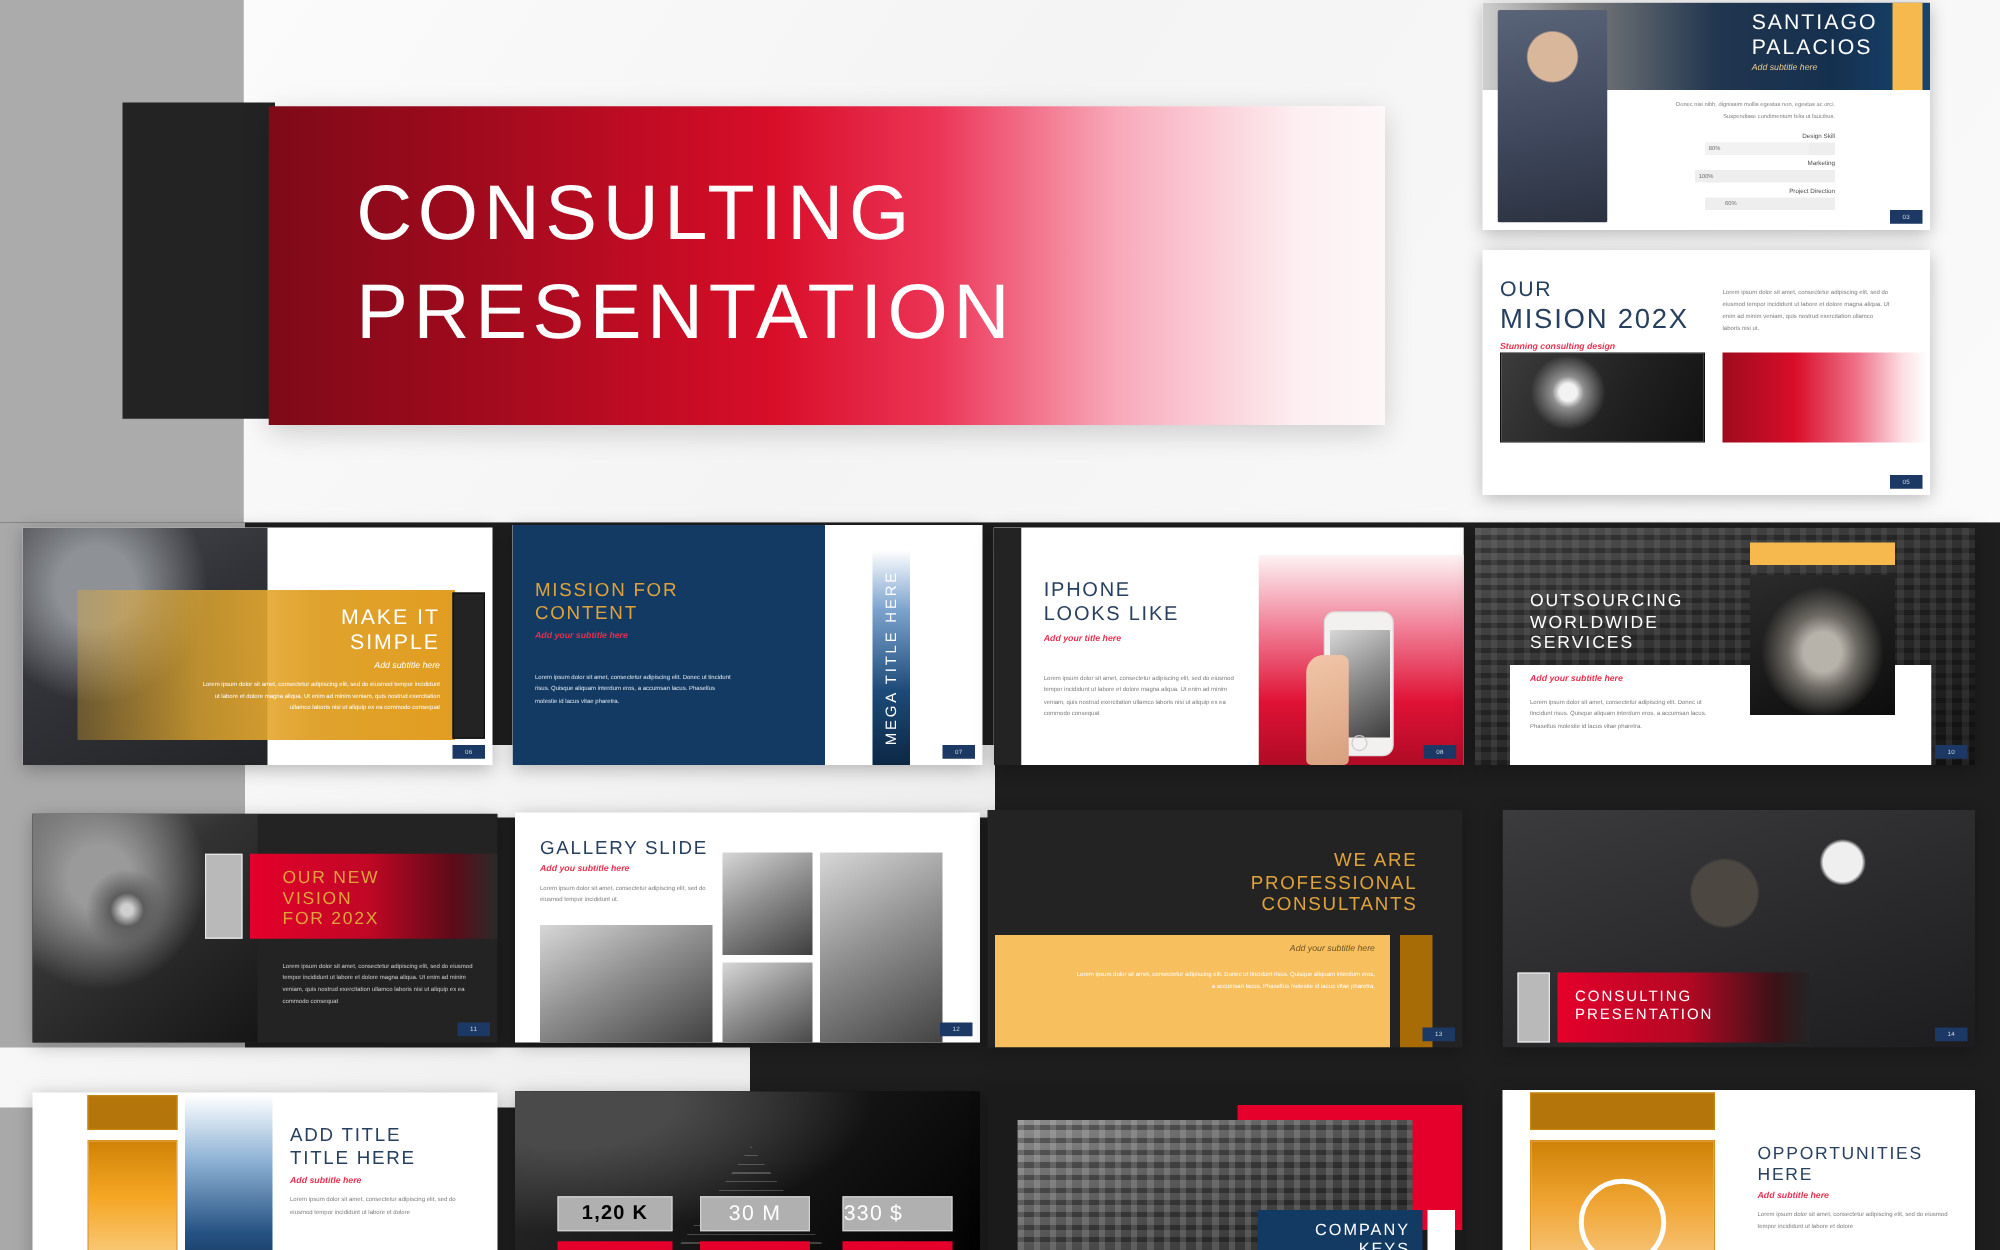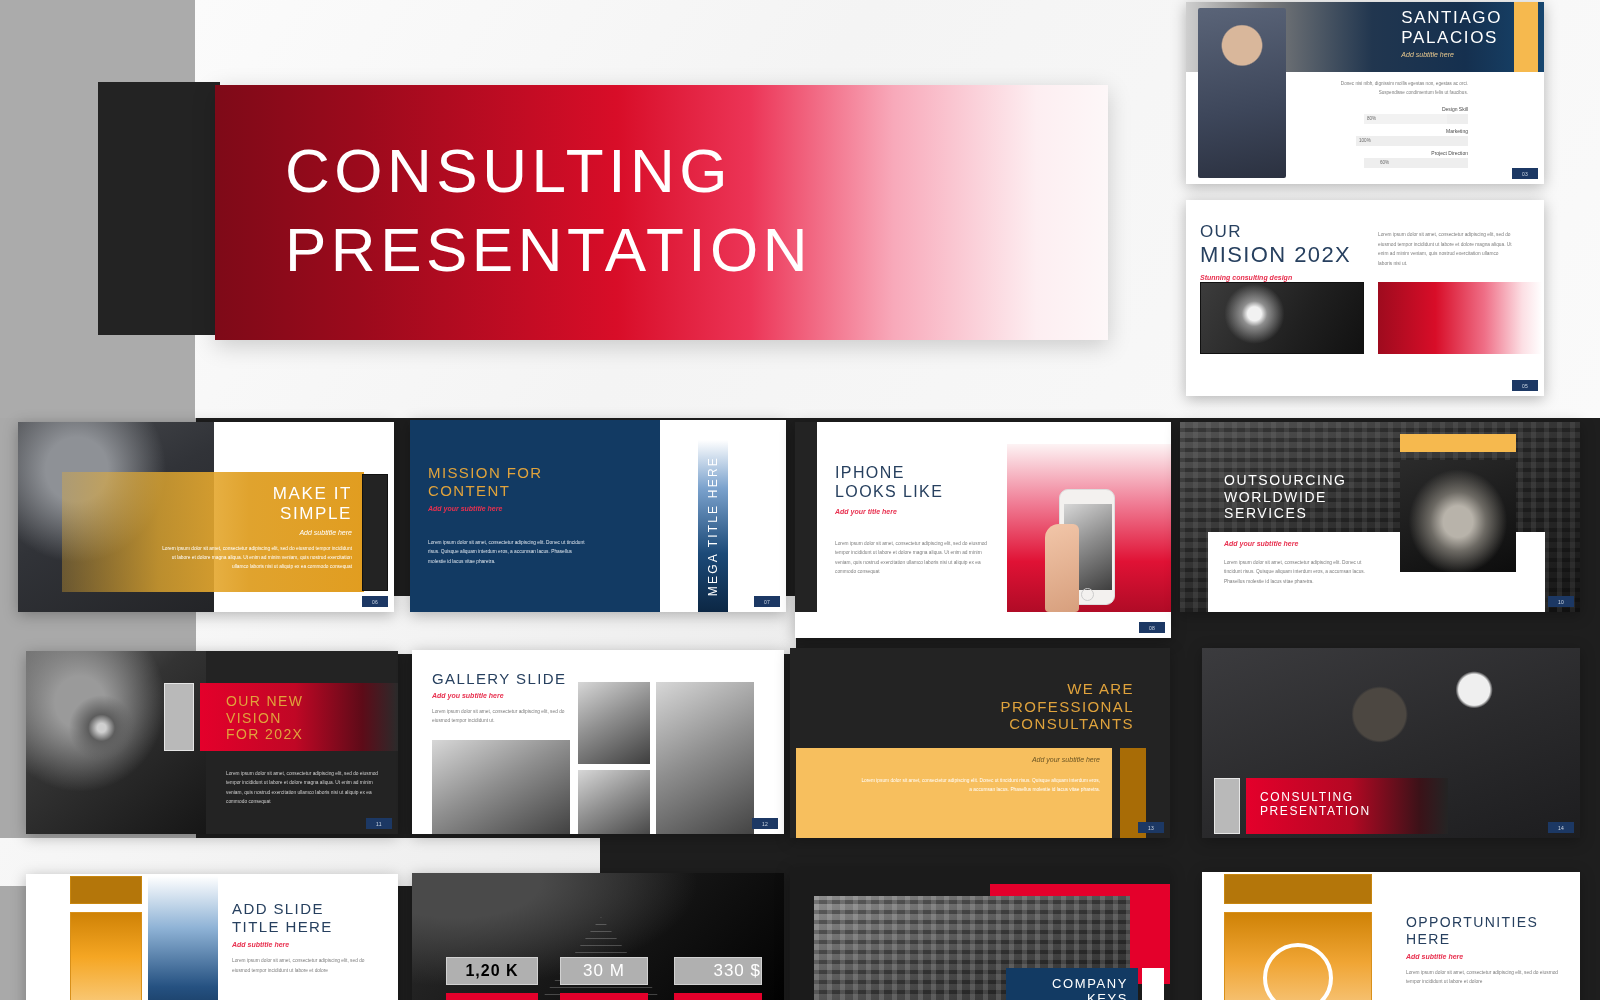--- a/index.html
+++ b/index.html
@@ -168,21 +168,21 @@
       <div style="position:absolute;left:18px;top:118px;width:158px;color:#dfe6ee;font-size:4.8px;line-height:1.95;">Lorem ipsum dolor sit amet, consectetur adipiscing elit. Donec ut tincidunt risus. Quisque aliquam interdum eros, a accumsan lacus. Phasellus molestie id lacus vitae pharetra.</div>
     </div>
     <div style="position:absolute;left:288px;top:20px;width:30px;height:172px;
                 background:linear-gradient(180deg,#ffffff 0%,#7ba2cd 28%,#1c4a78 66%,#0c2744 100%);
                 display:flex;align-items:center;justify-content:center;">
       <span style="writing-mode:vertical-rl;transform:rotate(180deg);color:#fff;font-size:12px;letter-spacing:2.2px;font-weight:300;">MEGA TITLE HERE</span>
     </div>
     <div class="pgbadge">07</div>
   </div>
 
-  <div class="slide" style="left:795px; top:422px; width:376px; height:216px;">
+  <div class="slide" style="left:795px; top:422px; width:376px; height:190px;">
     <div style="position:absolute;left:0;top:0;width:22px;height:190px;background:#232323;"></div>
     <div style="position:absolute;left:40px;top:42px;">
       <div class="ttl-navy" style="font-size:16px;">IPHONE</div>
       <div class="ttl-navy" style="font-size:16px;">LOOKS LIKE</div>
       <div class="sub-red" style="font-size:7px;margin-top:6px;">Add your title here</div>
     </div>
     <div class="body-txt" style="position:absolute;left:40px;top:117px;width:152px;font-size:4.8px;line-height:1.95;">Lorem ipsum dolor sit amet, consectetur adipiscing elit, sed do eiusmod tempor incididunt ut labore et dolore magna aliqua. Ut enim ad minim veniam, quis nostrud exercitation ullamco laboris nisi ut aliquip ex ea commodo consequat</div>
     <div class="ph ph-grad-red" style="left:212px;top:22px;width:165px;height:168px;">
       <div style="position:absolute;left:52px;top:45px;width:56px;height:116px;background:#f3f1ef;border-radius:9px;border:1px solid #ddd;">
         <div class="ph ph-bw" style="left:4px;top:14px;width:48px;height:86px;"></div>
@@ -266,21 +266,21 @@
     <div class="pgbadge">14</div>
   </div>
 
   <div class="slide" style="left:26px; top:874px; width:372px; height:150px;">
     <div style="position:absolute;left:44px;top:2px;width:72px;height:28px;background:#b4760a;border:1px solid #c8860f;"></div>
     <div style="position:absolute;left:44px;top:38px;width:72px;height:112px;
                 background:linear-gradient(180deg,#cf8206 0%,#f5a623 40%,#fbd79a 100%);border:1px solid #d8901a;"></div>
     <div style="position:absolute;left:122px;top:2px;width:70px;height:148px;
                 background:linear-gradient(180deg,#ffffff 0%,#8fb3d6 35%,#255181 75%,#123152 100%);"></div>
     <div style="position:absolute;left:206px;top:26px;">
-      <div class="ttl-navy" style="font-size:15px;">ADD SLIDE</div>
+      <div class="ttl-navy" style="font-size:15px;">ADD TITLE</div>
       <div class="ttl-navy" style="font-size:15px;">TITLE HERE</div>
       <div class="sub-red" style="font-size:7px;margin-top:6px;">Add subtitle here</div>
       <div class="body-txt" style="width:148px;font-size:4.8px;line-height:1.95;margin-top:8px;">Lorem ipsum dolor sit amet, consectetur adipiscing elit, sed do eiusmod tempor incididunt ut labore et dolore</div>
     </div>
   </div>
 
   <div class="slide" style="left:412px; top:873px; width:372px; height:150px; background:#111;">
     <div style="position:absolute;inset:0;background:
          radial-gradient(ellipse at 12% 6%, #4a4a4a 0 18%, transparent 52%),
          linear-gradient(135deg,#2c2c2c 0%,#141414 55%,#000 100%);"></div>
@@ -295,21 +295,21 @@
       <div style="padding:5px 6px;color:#fff;font-size:4.4px;line-height:1.8;">Lorem ipsum dolor sit amet, consectetur adipiscing elit,</div>
     </div>
 
     <div style="position:absolute;left:148px;top:84px;width:88px;height:28px;background:#b0b0b0;border:1px solid #d2d2d2;display:flex;align-items:center;justify-content:center;">
       <span style="color:#fff;font-size:17px;font-weight:300;letter-spacing:1px;">30 M</span>
     </div>
     <div style="position:absolute;left:148px;top:120px;width:88px;height:30px;background:#e4002b;">
       <div style="padding:5px 6px;color:#fff;font-size:4.4px;line-height:1.8;">Lorem ipsum dolor sit amet, consectetur adipiscing elit,</div>
     </div>
 
-    <div style="position:absolute;left:262px;top:84px;width:88px;height:28px;background:#b0b0b0;border:1px solid #d2d2d2;display:flex;align-items:center;justify-content:flex-end;">
+    <div style="position:absolute;left:262px;top:84px;width:88px;height:28px;background:#b0b0b0;border:1px solid #d2d2d2;display:flex;align-items:center;justify-content:flex-start;">
       <span style="color:#fff;font-size:17px;font-weight:300;letter-spacing:1px;">330 $</span>
     </div>
     <div style="position:absolute;left:262px;top:120px;width:88px;height:30px;background:#e4002b;">
       <div style="padding:5px 6px;color:#fff;font-size:4.4px;line-height:1.8;">Lorem ipsum dolor sit amet, consectetur adipiscing elit,</div>
     </div>
   </div>
 
   <div class="slide" style="left:790px; top:868px; width:380px; height:156px; background:#1b1b1b;">
     <div style="position:absolute;left:200px;top:16px;width:180px;height:100px;background:#e4002b;"></div>
     <div class="ph ph-city" style="left:24px;top:28px;width:316px;height:128px;"></div>

